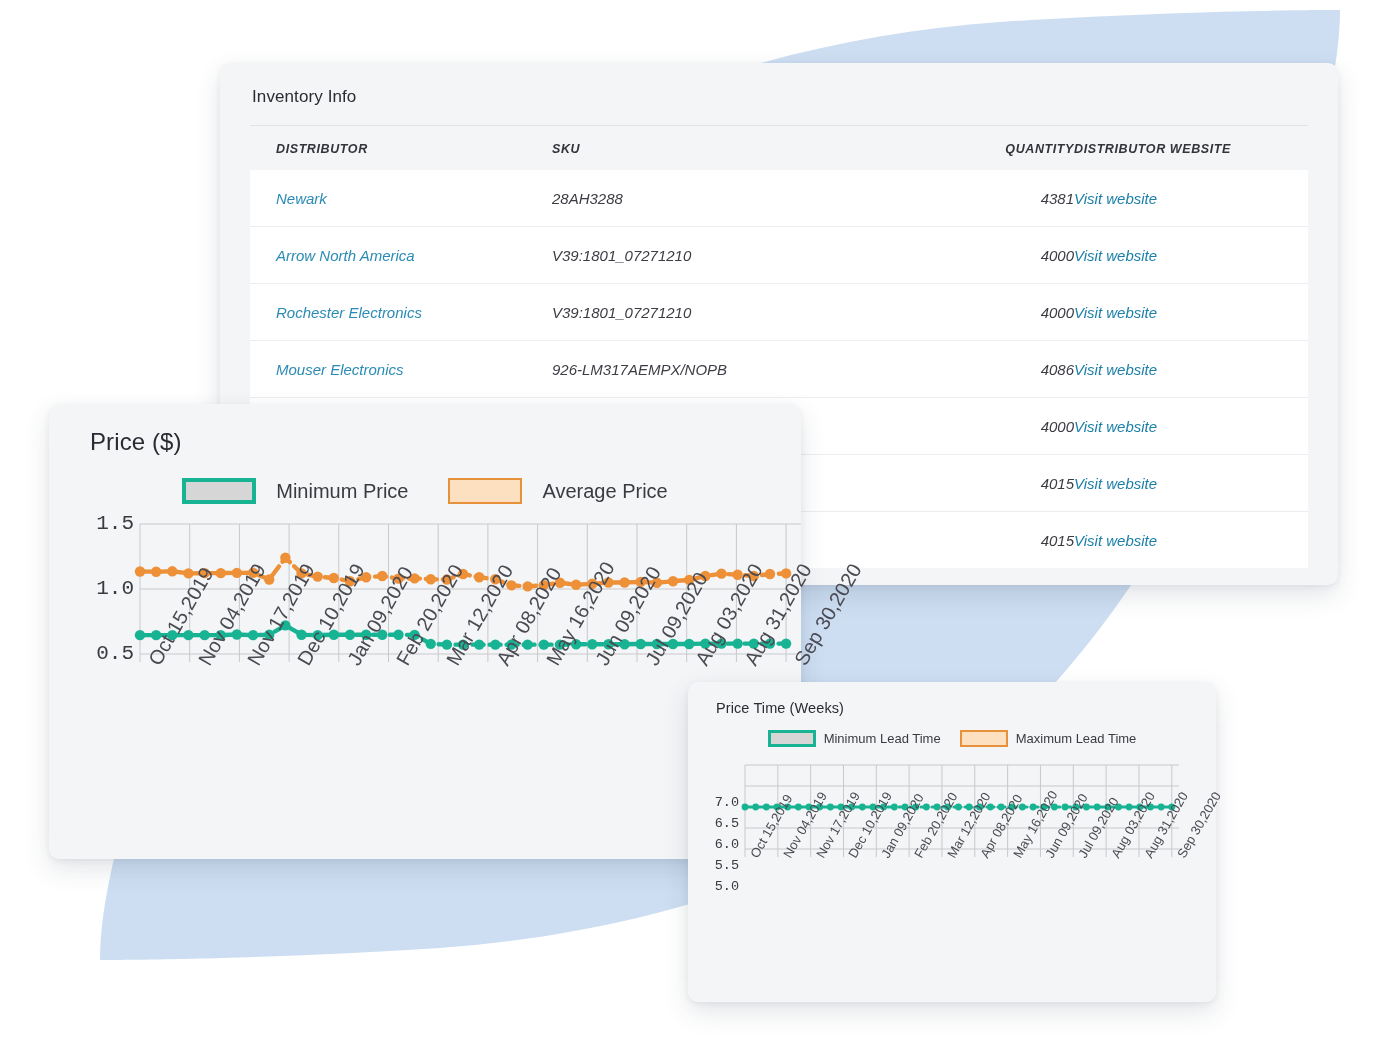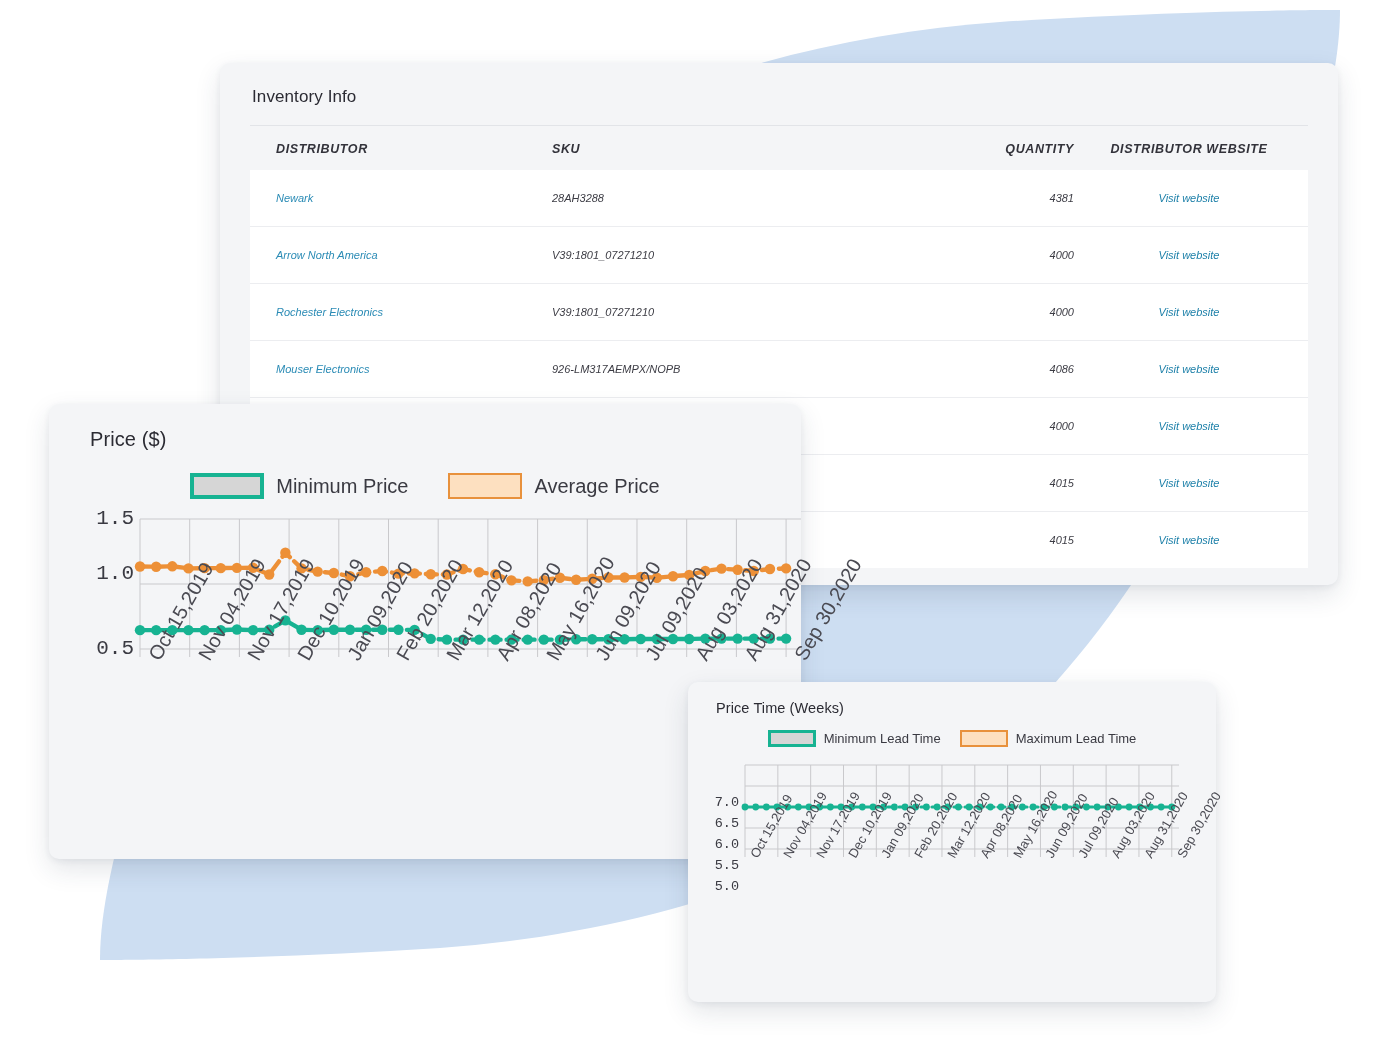--- a/index.html
+++ b/index.html
@@ -51,62 +51,62 @@
     font-weight:bold;
     letter-spacing:.6px;
     color:#33333b;
   }
   .inv-row{
     display:flex;
     align-items:center;
     height:56px;
     background:#ffffff;
     border-bottom:1px solid #ecedf0;
-    font-size:11px;
+    font-size:15px;
     color:#3c3c44;
   }
   .inv-row:last-child{border-bottom:none;}
   .c-dist{width:302px;padding-left:26px;box-sizing:border-box;}
   .c-sku{width:370px;box-sizing:border-box;}
   .c-qty{width:152px;box-sizing:border-box;text-align:right;}
-  .c-web{width:230px;box-sizing:border-box;text-align:center;}
+  .c-web{width:230px;box-sizing:border-box;}
   .inv-head .c-dist{padding-left:26px;}
   .link{color:#1b7fa8;}
   .link-dist{color:#2a8bb5;}
 
   
   #price-card{
     left:49px;top:404px;width:752px;height:455px;
     z-index:3;
   }
   #lead-card{
     left:688px;top:682px;width:528px;height:320px;
     z-index:4;
   }
   .chart-title{
     color:#2b2b33;
     letter-spacing:.1px;
   }
-  #price-card .chart-title{font-size:20px;padding:24px 0 0 41px;}
+  #price-card .chart-title{font-size:24px;padding:24px 0 0 41px;}
   #lead-card .chart-title{font-size:14.5px;padding:18px 0 0 28px;}
 
   .legend{display:flex;align-items:center;justify-content:center;}
   .legend-item{display:flex;align-items:center;}
   .swatch{
     background:#d6d6d6;
     box-sizing:border-box;
   }
   .swatch.teal{border:4px solid #17b392;}
   .swatch.orange{border:2px solid #e8913c;background:#fde0c0;}
   .legend-label{color:#3a3a42;}
 
   
   #price-legend{margin-top:22px;gap:40px;}
   #price-legend .swatch{width:74px;height:26px;}
-  #price-legend .legend-item{gap:12px;}
+  #price-legend .legend-item{gap:20px;}
   #price-legend .legend-label{font-size:20px;}
 
   
   #lead-legend{margin-top:14px;gap:19px;}
   #lead-legend .swatch{width:48px;height:17px;}
   #lead-legend .swatch.teal{border-width:3px;}
   #lead-legend .legend-item{gap:8px;}
   #lead-legend .legend-label{font-size:13px;}
 
   .plot-wrap{position:relative;}
@@ -324,21 +324,21 @@
           <div class="xlab" style="left: 442.895px; top: 142px; transform: rotate(-60deg); transform-origin: left top;">Apr 08,2020</div>
           <div class="xlab" style="left: 492.594px; top: 142px; transform: rotate(-60deg); transform-origin: left top;">May 16,2020</div>
           <div class="xlab" style="left: 542.293px; top: 142px; transform: rotate(-60deg); transform-origin: left top;">Jun 09,2020</div>
           <div class="xlab" style="left: 591.992px; top: 142px; transform: rotate(-60deg); transform-origin: left top;">Jul 09,2020</div>
           <div class="xlab" style="left: 641.692px; top: 142px; transform: rotate(-60deg); transform-origin: left top;">Aug 03,2020</div>
           <div class="xlab" style="left: 691.391px; top: 142px; transform: rotate(-60deg); transform-origin: left top;">Aug 31,2020</div>
           <div class="xlab" style="left: 741.09px; top: 142px; transform: rotate(-60deg); transform-origin: left top;">Sep 30,2020</div>
         </div>
       <div id="price-ylabels">
           <div class="ylab" style="left: 0px; width: 85px; top: 126px;">0.5</div>
-          <div class="ylab" style="left: 0px; width: 85px; top: 51px;">1.0</div>
+          <div class="ylab" style="left: 0px; width: 85px; top: 61px;">1.0</div>
           <div class="ylab" style="left: 0px; width: 85px; top: -4px;">1.5</div>
         </div>
     </div>
   </div>
 
   <div class="card" id="lead-card">
     <div class="chart-title">Price Time (Weeks)</div>
 
     <div class="legend" id="lead-legend">
       <div class="legend-item">

